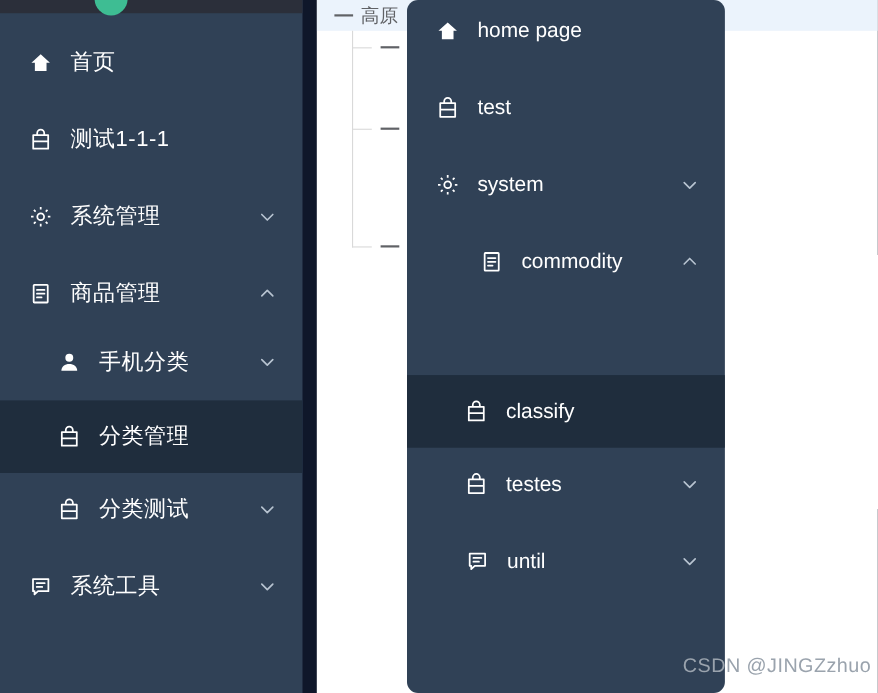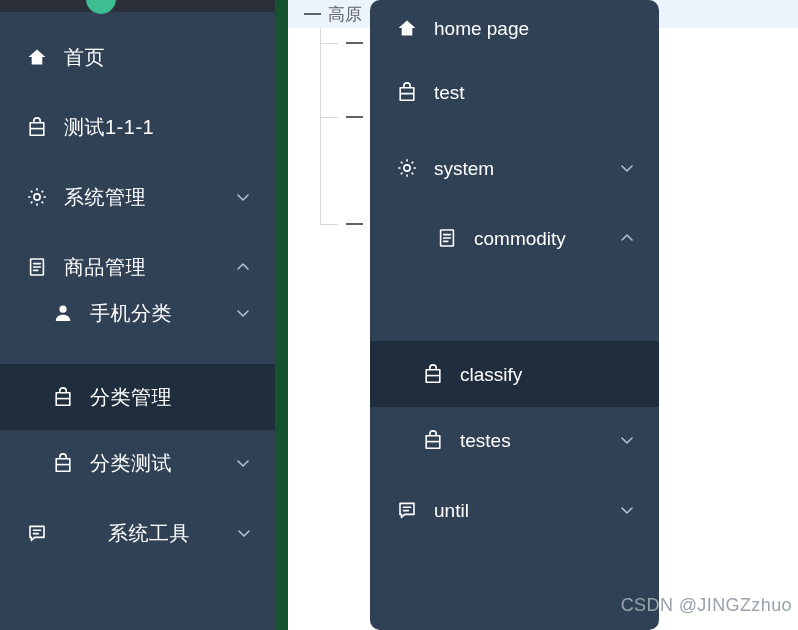--- a/index.html
+++ b/index.html
@@ -12,21 +12,21 @@
     height: 630px;
     overflow: hidden;
     font-family: "Liberation Sans", "DejaVu Sans", sans-serif;
     position: relative;
   }
   #root {
     position: absolute;
     inset: 0;
     width: 798px;
     height: 630px;
-    background: #14532d;
+    background: #0f172a;
   }
 
   
   .tree-panel {
     position: absolute;
     top: 0;
     left: 288px;
     width: 510px;
     height: 630px;
     background: #ffffff;
@@ -288,21 +288,21 @@
         </svg>
       </span>
       <span class="mi-label">商品管理</span>
       <span class="mi-arrow">
         <svg viewBox="0 0 20 20" width="20" height="20" fill="none" stroke="#b7c3d0" stroke-width="1.5" stroke-linecap="round" stroke-linejoin="round">
             <path d="M5 12l5-5 5 5"></path>
           </svg>
       </span>
     </div>
 
-    <div class="menu-item cn lvl2" style="top:280px;">
+    <div class="menu-item cn lvl2" style="top:296px;">
       <span class="mi-icon">
         <svg viewBox="0 0 22 22" width="22" height="22">
             <circle cx="11" cy="7.2" r="3.6" fill="#fff"></circle>
             <path d="M3.8 19c0-4 3.2-6.2 7.2-6.2s7.2 2.2 7.2 6.2z" fill="#fff"></path>
           </svg>
       </span>
       <span class="mi-label">手机分类</span>
       <span class="mi-arrow">
         <svg viewBox="0 0 20 20" width="20" height="20" fill="none" stroke="#b7c3d0" stroke-width="1.5" stroke-linecap="round" stroke-linejoin="round">
             <path d="M5 8l5 5 5-5"></path>
@@ -331,21 +331,21 @@
         </svg>
       </span>
       <span class="mi-label">分类测试</span>
       <span class="mi-arrow">
         <svg viewBox="0 0 20 20" width="20" height="20" fill="none" stroke="#b7c3d0" stroke-width="1.5" stroke-linecap="round" stroke-linejoin="round">
             <path d="M5 8l5 5 5-5"></path>
           </svg>
       </span>
     </div>
 
-    <div class="menu-item cn lvl1" style="top:500px;gap:44px;">
+    <div class="menu-item cn lvl1" style="top:500px;">
       <span class="mi-icon">
         <svg viewBox="0 0 22 22" width="22" height="22" fill="none" stroke="#fff" stroke-width="1.6">
           <path d="M4 4.4h14v11H8.6L5.4 18.4v-3H4z" stroke-linejoin="round"></path>
           <path d="M7.4 8.2h7.2M7.4 11.6h5" stroke-linecap="round"></path>
         </svg>
       </span>
       <span class="mi-label">系统工具</span>
       <span class="mi-arrow">
         <svg viewBox="0 0 20 20" width="20" height="20" fill="none" stroke="#b7c3d0" stroke-width="1.5" stroke-linecap="round" stroke-linejoin="round">
             <path d="M5 8l5 5 5-5"></path>
@@ -359,21 +359,21 @@
     <div class="menu-item lvl1" style="top:-5px;">
       <span class="mi-icon">
         <svg viewBox="0 0 22 22" width="22" height="22">
             <path d="M11 3.4 2.6 11h3.1v7.6h10.6V11h3.1z" fill="#fff"></path>
           </svg>
       </span>
       <span class="mi-label">home page</span>
       <span class="mi-arrow hidden"></span>
     </div>
 
-    <div class="menu-item lvl1" style="top:59px;">
+    <div class="menu-item lvl1" style="top:65px;">
       <span class="mi-icon">
         <svg viewBox="0 0 22 22" width="22" height="22" fill="none" stroke="#fff" stroke-width="1.6">
           <path d="M4.2 6.8h13.6v12.4H4.2z" stroke-linejoin="round"></path>
           <path d="M7.8 6.8V5.1a3.2 3.2 0 0 1 6.4 0v1.7"></path>
           <path d="M4.2 12.6h13.6"></path>
         </svg>
       </span>
       <span class="mi-label">test</span>
       <span class="mi-arrow hidden"></span>
     </div>
@@ -430,21 +430,21 @@
         </svg>
       </span>
       <span class="mi-label">testes</span>
       <span class="mi-arrow">
         <svg viewBox="0 0 20 20" width="20" height="20" fill="none" stroke="#b7c3d0" stroke-width="1.5" stroke-linecap="round" stroke-linejoin="round">
             <path d="M5 8l5 5 5-5"></path>
           </svg>
       </span>
     </div>
 
-    <div class="menu-item lvl1" style="top:477px;">
+    <div class="menu-item lvl1" style="top:477px;padding-left:27px;">
       <span class="mi-icon">
         <svg viewBox="0 0 22 22" width="22" height="22" fill="none" stroke="#fff" stroke-width="1.6">
           <path d="M4 4.4h14v11H8.6L5.4 18.4v-3H4z" stroke-linejoin="round"></path>
           <path d="M7.4 8.2h7.2M7.4 11.6h5" stroke-linecap="round"></path>
         </svg>
       </span>
       <span class="mi-label">until</span>
       <span class="mi-arrow">
         <svg viewBox="0 0 20 20" width="20" height="20" fill="none" stroke="#b7c3d0" stroke-width="1.5" stroke-linecap="round" stroke-linejoin="round">
             <path d="M5 8l5 5 5-5"></path>

